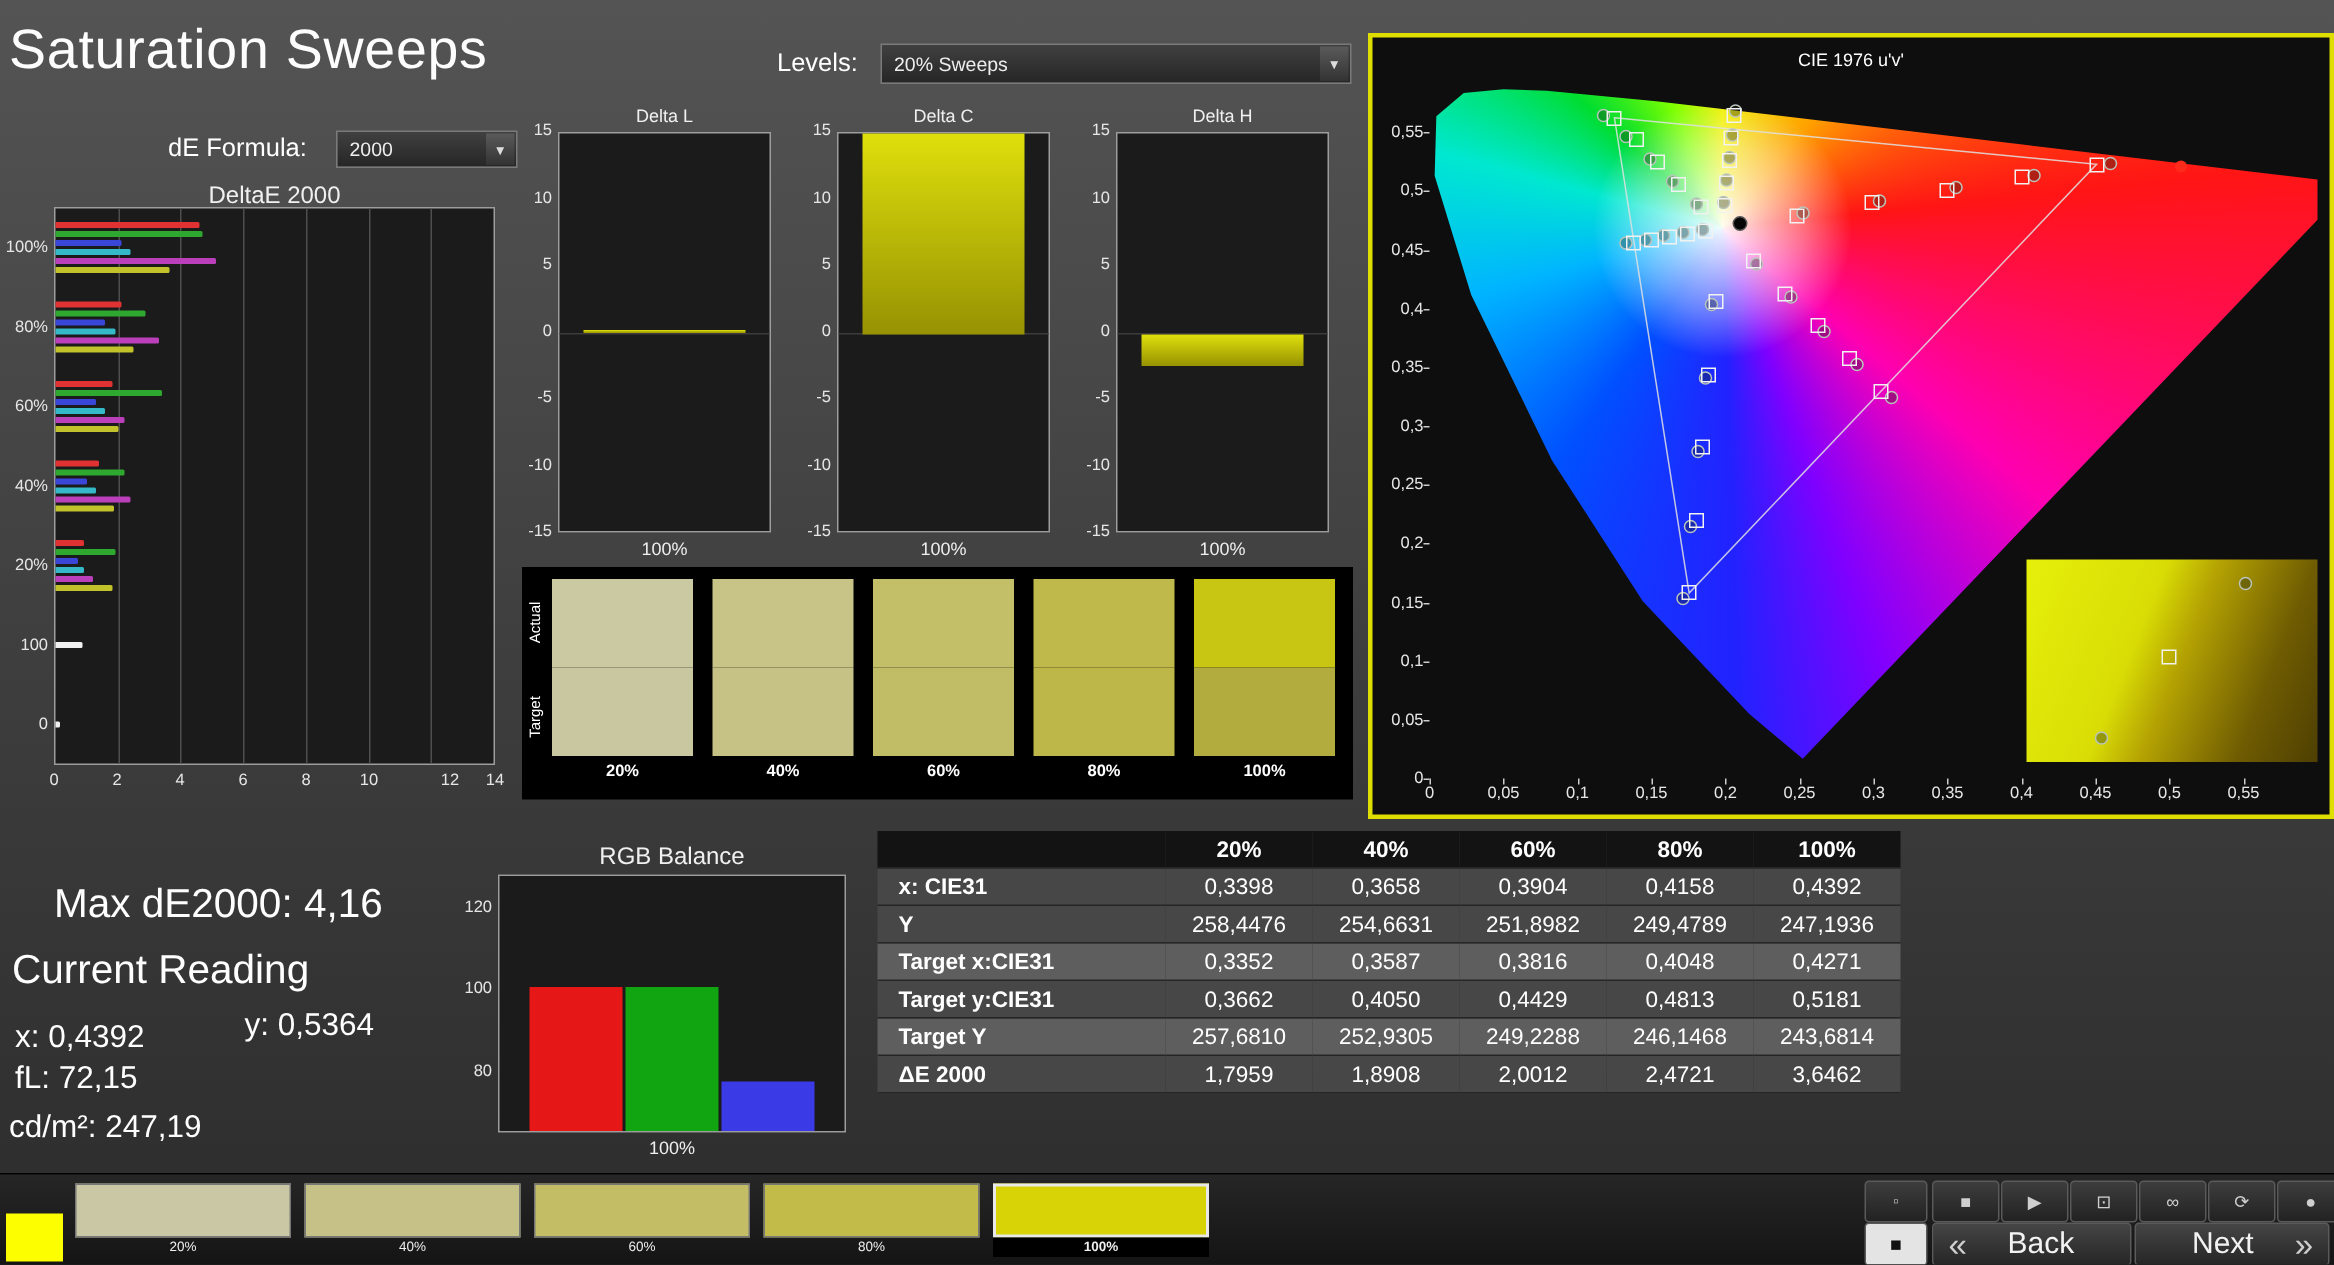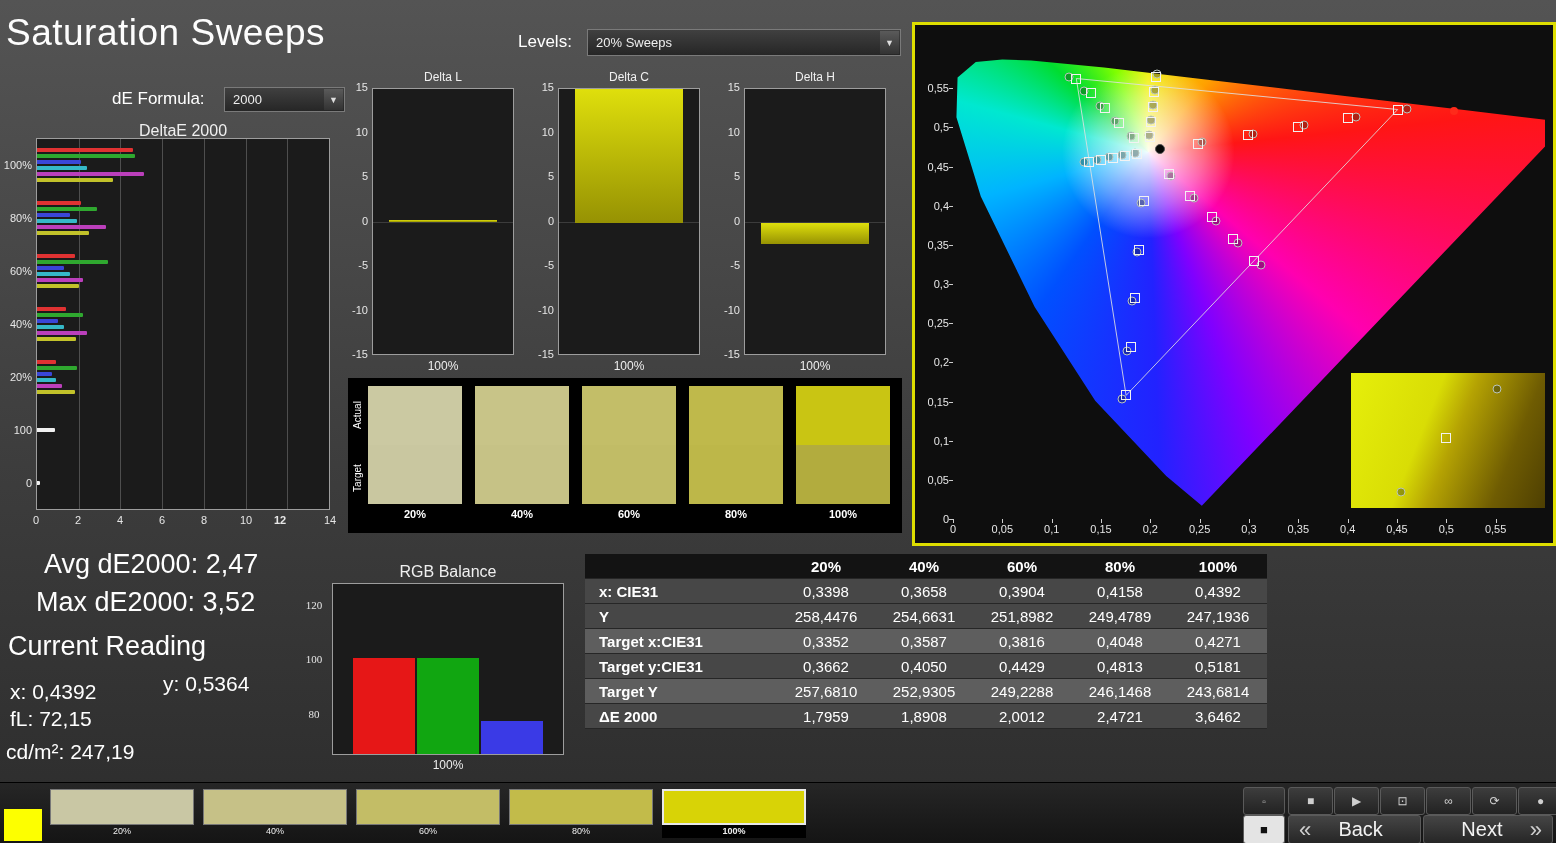--- a/index.html
+++ b/index.html
@@ -82,21 +82,21 @@
   .stat-avg{left:44px;top:549px;}
   .stat-max{left:36px;top:587px;}
   .reading-h{position:absolute;left:8px;top:631px;font-size:27px;color:#fefefe;}
   .reading{position:absolute;font-size:21px;color:#fefefe;}
   .r-x{left:10px;top:680px;}  .r-y{left:163px;top:672px;}
   .r-fl{left:10px;top:707px;} .r-cd{left:6px;top:740px;}
   
   .rgb-title{left:332px;top:563px;width:232px;}
   .rgb-plot{left:332px;top:583px;width:232px;height:172px;}
   .rgb-bar{position:absolute;bottom:0;width:62px;}
-  .rgb-ylabel{position:absolute;width:28px;text-align:center;transform:translateY(-50%);font-family:Liberation Serif, serif;}
+  .rgb-ylabel{position:absolute;width:28px;text-align:right;transform:translateY(-50%);}
   .rgb-xlabel{position:absolute;left:332px;top:758px;width:232px;text-align:center;font-size:12px;color:#eee;}
   
   .data-table{position:absolute;left:585px;top:554px;width:682px;border-collapse:collapse;table-layout:fixed;
     font-size:15px;color:#fff;}
   .data-table th,.data-table td{padding:2px 6px;height:20px;border-bottom:1px solid #262626;}
   .data-table thead th{background:#131313;font-weight:bold;text-align:center;}
   .data-table td.rowlabel{font-weight:bold;text-align:left;padding-left:14px;}
   .data-table td.val{text-align:center;}
   .row-dark td{background:#474747;}
   .row-light td{background:#5e5e5e;}
@@ -214,21 +214,21 @@
         </div>
       </div>
   </div>
   <div class="de-xlabels tick" id="deXLabels">
       <div class="de-xlabel" style="left: 0px;">0</div>
       <div class="de-xlabel" style="left: 42px;">2</div>
       <div class="de-xlabel" style="left: 84px;">4</div>
       <div class="de-xlabel" style="left: 126px;">6</div>
       <div class="de-xlabel" style="left: 168px;">8</div>
       <div class="de-xlabel" style="left: 210px;">10</div>
-      <div class="de-xlabel" style="left: 244px; font-weight: bold;">12</div>
+      <div class="de-xlabel" style="left: 264px;">12</div>
       <div class="de-xlabel" style="left: 294px;">14</div>
     </div>
 
   <div id="deltaCharts">
       <div class="dl-block" style="left: 342px;">
         <div class="dl-title">Delta L</div>
         <div class="dl-ylabel tick" style="top: 11px; left: 0px;">15</div>
         <div class="dl-ylabel tick" style="top: 55.5px; left: 0px;">10</div>
         <div class="dl-ylabel tick" style="top: 100px; left: 0px;">5</div>
         <div class="dl-ylabel tick" style="top: 144.5px; left: 0px;">0</div>
@@ -301,20 +301,21 @@
     <div class="swatch-labels" id="swatchLabels">
         <div class="swatch-label">20%</div>
         <div class="swatch-label">40%</div>
         <div class="swatch-label">60%</div>
         <div class="swatch-label">80%</div>
         <div class="swatch-label">100%</div>
       </div>
   </div>
 
   <div class="cie-panel">
+    <div class="cie-title">CIE 1976 u'v'</div>
     <div class="cie-plot" id="ciePlot">
       <div class="cie-locus"></div>
       <svg class="cie-svg" width="592" height="462" viewBox="0 0 592 462">
         <polygon id="gamutTri" fill="none" stroke="#e0e0e0" stroke-width="1" opacity="0.85" points="123.3,21.5 444.7,52.5 173.1,338.4"></polygon>
       </svg>
       <div class="cie-inset" id="cieInset">
           <div class="pt pt-ci" style="left: 145.5px; top: 16.2px;"></div>
           <div class="pt pt-sq" style="left: 95.06px; top: 64.8px;"></div>
           <div class="pt pt-ci" style="left: 50.44px; top: 118.8px;"></div>
         </div>
@@ -430,22 +431,21 @@
         <div class="cie-ylabel" style="top: 266.237px;">0,25</div>
         <div class="cie-ylabel" style="top: 227.085px;">0,3</div>
         <div class="cie-ylabel" style="top: 187.932px;">0,35</div>
         <div class="cie-ylabel" style="top: 148.78px;">0,4</div>
         <div class="cie-ylabel" style="top: 109.627px;">0,45</div>
         <div class="cie-ylabel" style="top: 70.4746px;">0,5</div>
         <div class="cie-ylabel" style="top: 31.322px;">0,55</div>
       </div>
   </div>
 
-  <div class="stat stat-avg">Avg dE2000: 2,47</div>
-  <div class="stat stat-max">Max dE2000: 3,52</div>
+  <div class="stat stat-max">Max dE2000: 4,16</div>
   <div class="reading-h">Current Reading</div>
   <div class="reading r-x">x: 0,4392</div>
   <div class="reading r-y">y: 0,5364</div>
   <div class="reading r-fl">fL: 72,15</div>
   <div class="reading r-cd">cd/m²: 247,19</div>
 
   <div class="chart-title rgb-title">RGB Balance</div>
   <div id="rgbYLabels">
       <div class="rgb-ylabel tick" style="left: 300px; top: 604.841px; position: absolute;">120</div>
       <div class="rgb-ylabel tick" style="left: 300px; top: 659.444px; position: absolute;">100</div>

